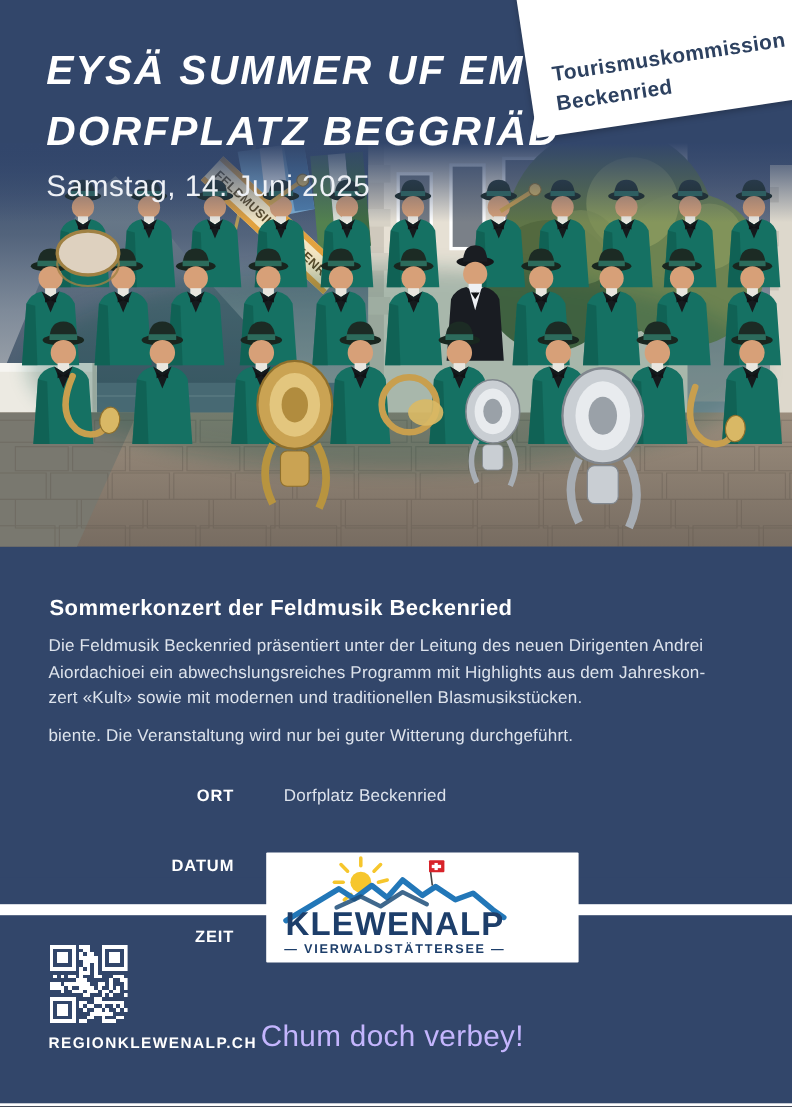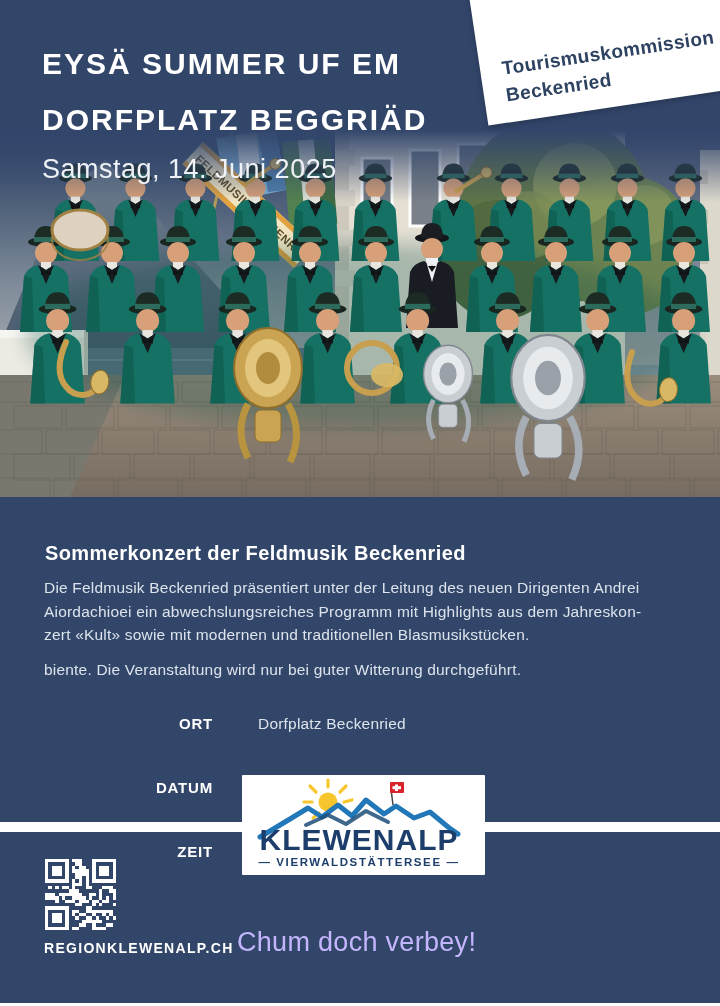--- a/index.html
+++ b/index.html
@@ -3,21 +3,21 @@
 <meta charset="utf-8">
 <style>
   html,body{margin:0;padding:0;background:#222;}
   .poster{
     position:relative;width:720px;height:1006px;overflow:hidden;
     background:#32466a;font-family:"Liberation Sans",sans-serif;
     -webkit-font-smoothing:antialiased;
   }
   
   .title-block{position:absolute;left:42px;top:36px;z-index:6;}
-  .title-line{font-weight:bold;font-size:30px;letter-spacing:2px;color:#ffffff;line-height:56px;white-space:nowrap;}
+  .title-line{font-weight:bold;font-size:37px;letter-spacing:2px;color:#ffffff;line-height:56px;white-space:nowrap;font-style:italic;}
   .subtitle{font-size:27px;font-weight:400;letter-spacing:.5px;color:#eef1f6;margin-top:6px;white-space:nowrap;}
   .badge{
     position:absolute;top:-55px;right:-45px;width:290px;height:160px;
     background:#ffffff;transform:rotate(-8.5deg);z-index:5;
     display:flex;flex-direction:column;justify-content:flex-end;
     box-sizing:border-box;padding:0 0 14px 22px;
     box-shadow:0 2px 6px rgba(0,0,0,.25);
   }
   .badge div{font-weight:bold;font-size:19px;line-height:27px;color:#2d4160;letter-spacing:.4px;}
   
@@ -26,21 +26,21 @@
   .info{position:absolute;left:0;top:497px;width:720px;height:273px;background:#32466a;z-index:2;margin-top:28px;}
   .info-heading{position:absolute;left:45px;top:17px;font-size:20px;font-weight:bold;color:#ffffff;letter-spacing:.4px;}
   .para{position:absolute;left:44px;width:650px;font-size:15.5px;line-height:23.5px;color:#dde3ec;letter-spacing:.2px;}
   .para-1{top:51px;}
   .para-2{top:133px;}
   .details{position:absolute;left:43px;top:189px;display:grid;grid-template-columns:170px auto;column-gap:34px;row-gap:4px;gap:45px;}
   .detail-label{font-weight:bold;font-size:15px;letter-spacing:.8px;color:#ffffff;text-align:right;line-height:19px;}
   .detail-value{font-size:15.5px;color:#dde3ec;line-height:19px;letter-spacing:.2px;}
   
   .white-line{position:absolute;left:0;top:822px;width:720px;height:10px;background:#ffffff;z-index:2;}
-  .logo-box{position:absolute;left:242px;top:775px;width:243px;height:100px;background:#ffffff;z-index:3;border-radius:1px;}
+  .logo-box{position:absolute;left:242px;top:775px;width:284px;height:100px;background:#ffffff;z-index:3;border-radius:1px;}
   .qr{position:absolute;left:45px;top:859px;width:71px;height:71px;z-index:3;}
   .qr-label{position:absolute;left:44px;top:940px;font-size:14px;font-weight:bold;letter-spacing:1.3px;color:#ffffff;z-index:3;}
   .slogan{position:absolute;left:237px;top:927px;font-size:27px;font-weight:400;color:#c4b5fd;letter-spacing:.3px;z-index:3;}
   .bottom-strip{position:absolute;left:0;bottom:0;width:720px;height:3px;background:#ffffff;z-index:4;}
 </style>
 </head>
 <body>
 
 <div class="poster">
 

